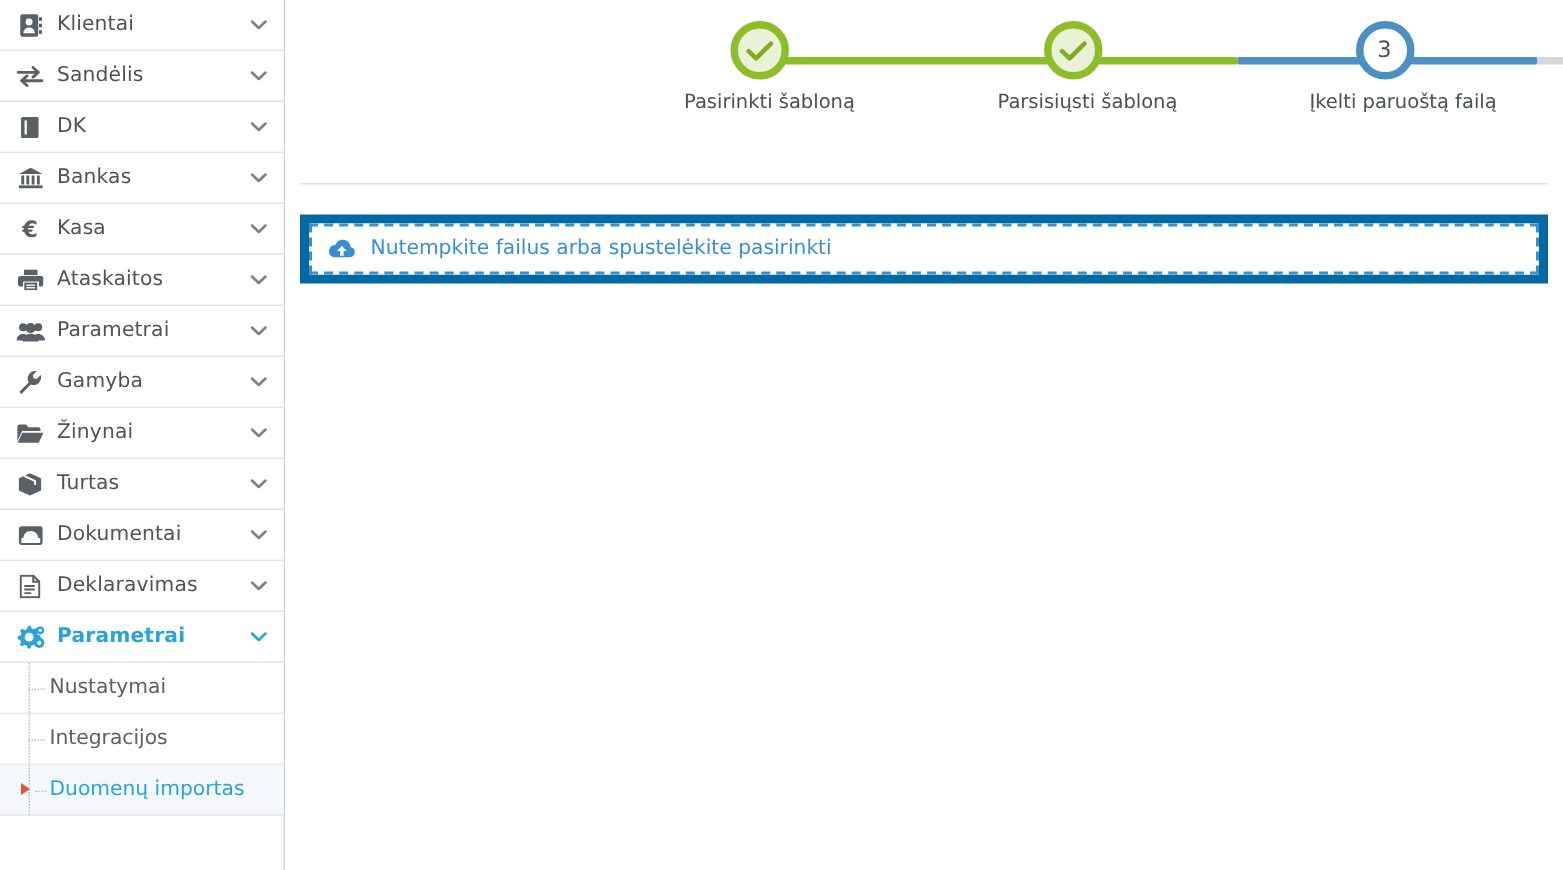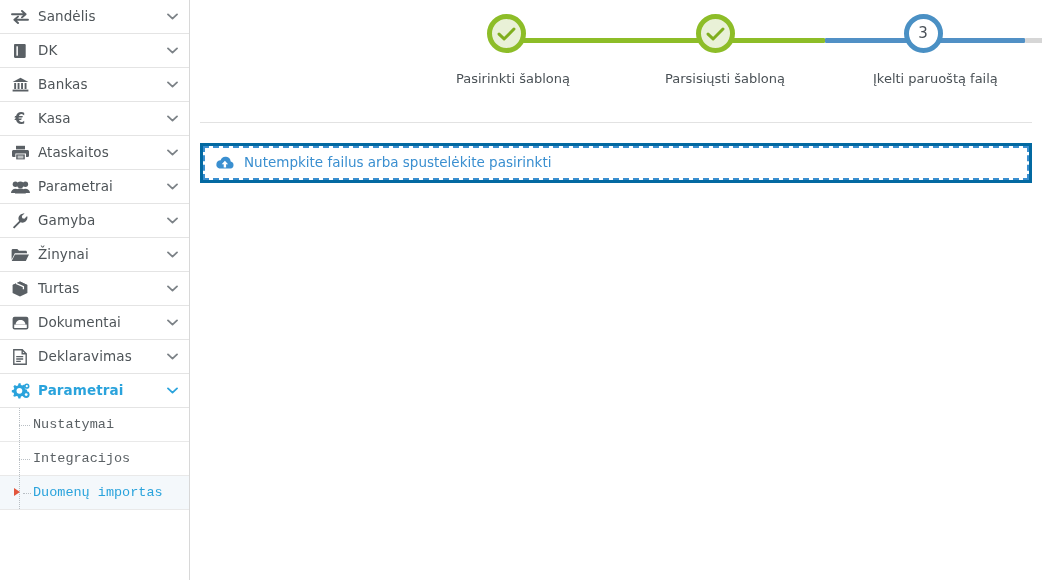--- a/index.html
+++ b/index.html
@@ -72,21 +72,20 @@
     border-bottom: 1px solid #e9e9e9;
     padding-left: 33px;
     cursor: pointer;
     background: #fff;
   }
   .sub-item .sub-label {
     font-size: 13.5px;
     color: #5b6165;
     white-space: nowrap;
     line-height: 1;
-    font-family: Liberation Mono, monospace;
   }
   .sub-item.sel { background: #f4f8fb; }
   .sub-item.sel .sub-label { color: #2aa3dc; }
   
   .sub-item::before {
     content: "";
     position: absolute;
     left: 19px; top: 0; bottom: 0;
     border-left: 1px dotted #b9bfc4;
   }
@@ -152,21 +151,21 @@
   }
   .circle.done { background: #e9f1d7; border-color: #8dbd28; }
   .circle.current { border-color: #4a90c4; background: #ffffff; }
   .circle .num {
     font-size: 15px;
     color: #4a5057;
     line-height: 1;
   }
   .check { width: 19px; height: 14px; display:block; }
   .step-label {
-    margin-top: 19px;
+    margin-top: 9px;
     font-size: 13px;
     color: #4a5156;
     white-space: nowrap;
     line-height: 1;
   }
 
   
   #file-area { padding: 20px 10px 0 10px; }
   .field-label {
     font-size: 13px;
@@ -184,21 +183,21 @@
     border-radius: 50%;
     background: #b9bfc4;
     color: #ffffff;
     font-size: 9px;
     font-weight: bold;
     margin-left: 5px;
     cursor: pointer;
     line-height: 1;
   }
   #dropzone-outer {
-    border: 3px solid #0369a1;
+    border: 6px solid #0369a1;
     padding: 0;
     background: #ffffff;
   }
   #dropzone {
     border: 2px dashed #3a8fd0;
     height: 34px;
     display: flex;
     align-items: center;
     padding-left: 10px;
     background: #ffffff;
@@ -211,20 +210,38 @@
     line-height: 1;
   }
 </style>
 </head>
 <body>
 
 <div id="app">
 
   <nav id="sidebar">
 
+    <div class="nav-item">
+      <span class="ico">
+        <svg width="15" height="16" viewBox="0 0 15 16">
+            <rect x="0.5" y="0.5" width="12" height="15" rx="1.5" fill="#5a6065"></rect>
+            <rect x="13" y="2.5" width="2" height="2.4" fill="#5a6065"></rect>
+            <rect x="13" y="6.8" width="2" height="2.4" fill="#5a6065"></rect>
+            <rect x="13" y="11.1" width="2" height="2.4" fill="#5a6065"></rect>
+            <circle cx="6.4" cy="5.6" r="2.3" fill="#ffffff"></circle>
+            <path d="M2.6 13.2c0-2.3 1.7-3.8 3.8-3.8s3.8 1.5 3.8 3.8z" fill="#ffffff"></path>
+          </svg>
+      </span>
+      <span class="nav-label">Klientai</span>
+      <span class="chev">
+        <svg width="11" height="7" viewBox="0 0 11 7">
+            <path d="M1 1.4L5.5 5.6 10 1.4" stroke="currentColor" stroke-width="1.8" fill="none" stroke-linecap="round" stroke-linejoin="round"></path>
+          </svg>
+      </span>
+    </div>
 
     <div class="nav-item">
       <span class="ico">
         <svg width="18" height="14" viewBox="0 0 18 14">
             <path d="M1 4.2h13.2M11 1l3.6 3.2L11 7.4" stroke="#5a6065" stroke-width="1.9" fill="none" stroke-linecap="round" stroke-linejoin="round"></path>
             <path d="M17 9.8H3.8M7 6.6L3.4 9.8 7 13" stroke="#5a6065" stroke-width="1.9" fill="none" stroke-linecap="round" stroke-linejoin="round"></path>
           </svg>
       </span>
       <span class="nav-label">Sandėlis</span>
       <span class="chev">

